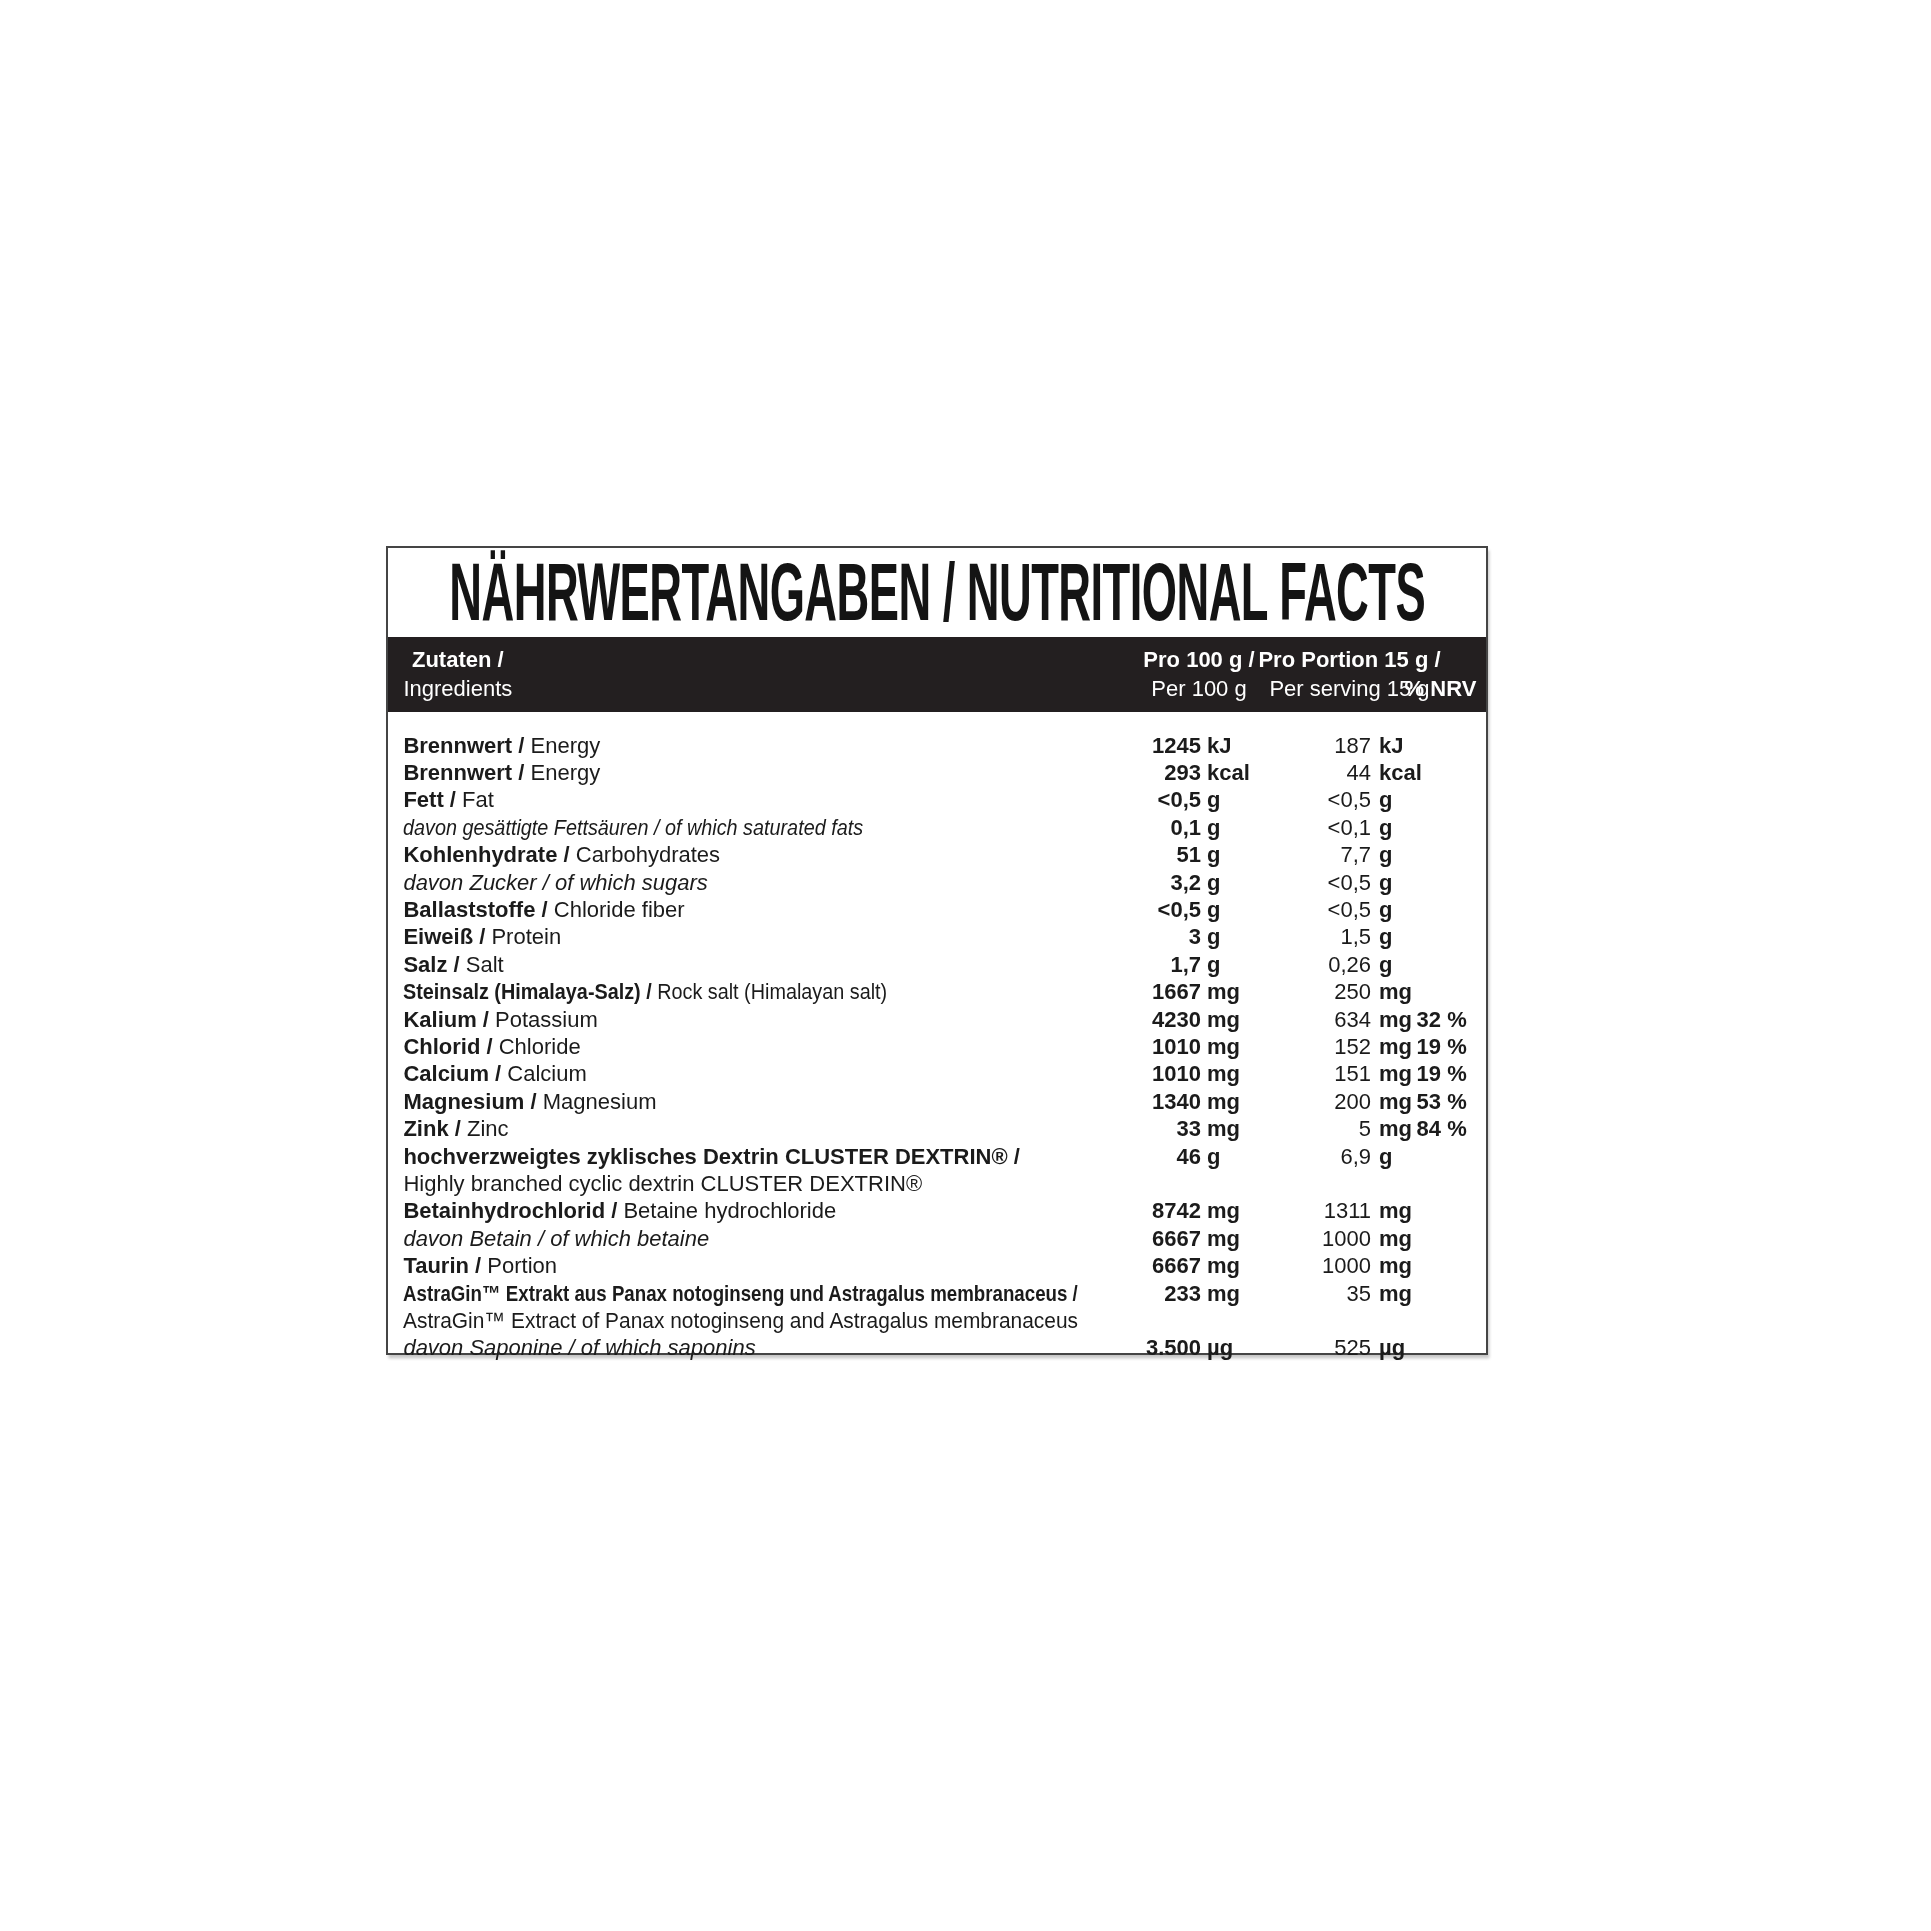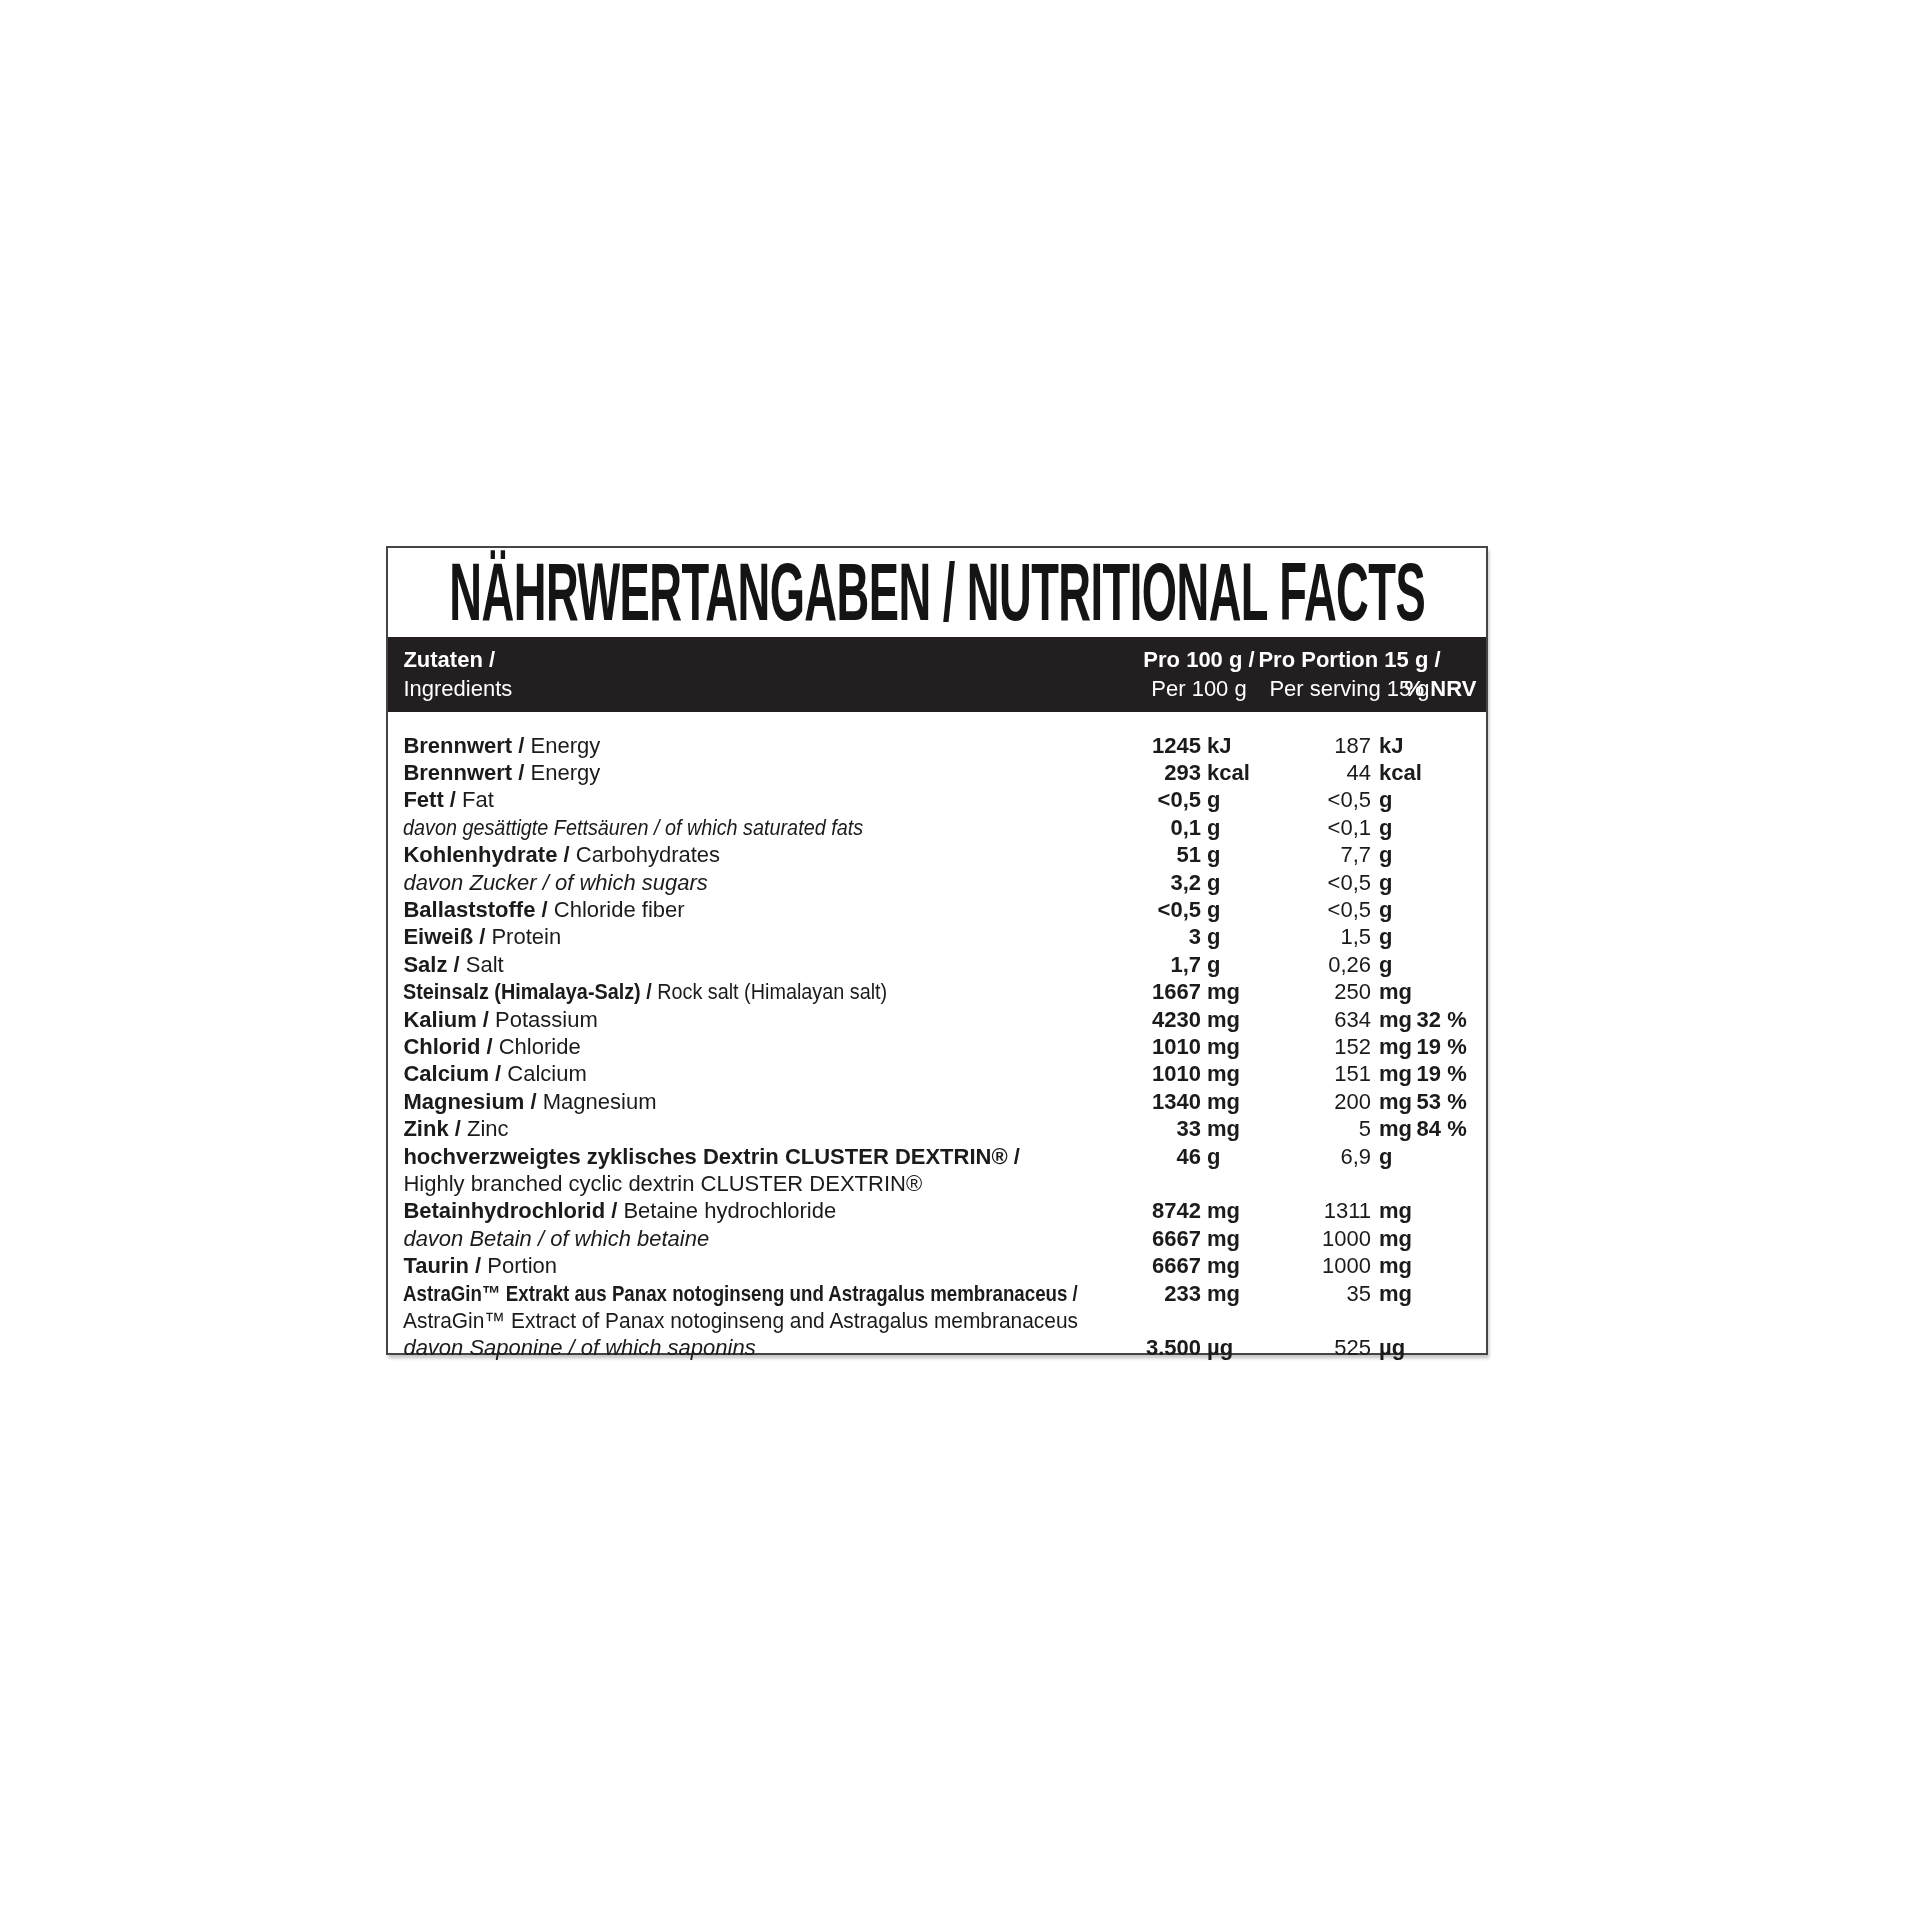--- a/index.html
+++ b/index.html
@@ -12,21 +12,21 @@
     box-sizing:border-box; background:#fff; border:2.9px solid #454545;
     box-shadow:1.9px 3.9px 2.9px rgba(0,0,0,0.22);
   }
   .title-band { height:89px; display:flex; align-items:center; justify-content:center; overflow:hidden; }
   .title-text {
     font-weight:700; font-size:81px; white-space:nowrap; color:#141414;
     transform:scaleX(0.56); letter-spacing:-1px; line-height:1;
   }
   .header-bar { position:relative; height:75px; background:#231f20; color:#ffffff; font-size:22px; line-height:29px; }
   .hdr-ingredients { position:absolute; left:15.4px; top:7.7px; }
-  .hdr-line1 { font-weight:700; }
+  .hdr-line1 { font-weight:700;text-align:center; }
   .hdr-line2 { font-weight:400; }
   .hdr-per100 { position:absolute; left:726px; width:170px; top:7.7px; text-align:center; }
   .hdr-serving { position:absolute; left:867px; width:189px; top:7.7px; text-align:center; }
   .hdr-nrv { position:absolute; right:9.7px; top:37px; font-weight:700; }
   .tbody { position:relative; padding-top:20px; }
   .row { position:relative; height:27.4px; font-size:22px; }
   .row > span { position:absolute; top:50%; transform:translateY(-50%); white-space:nowrap; }
   .lab { left:15.4px; transform-origin:left center; }
   .lab .b { font-weight:700; }
   .lab.italic { font-style:italic; }

